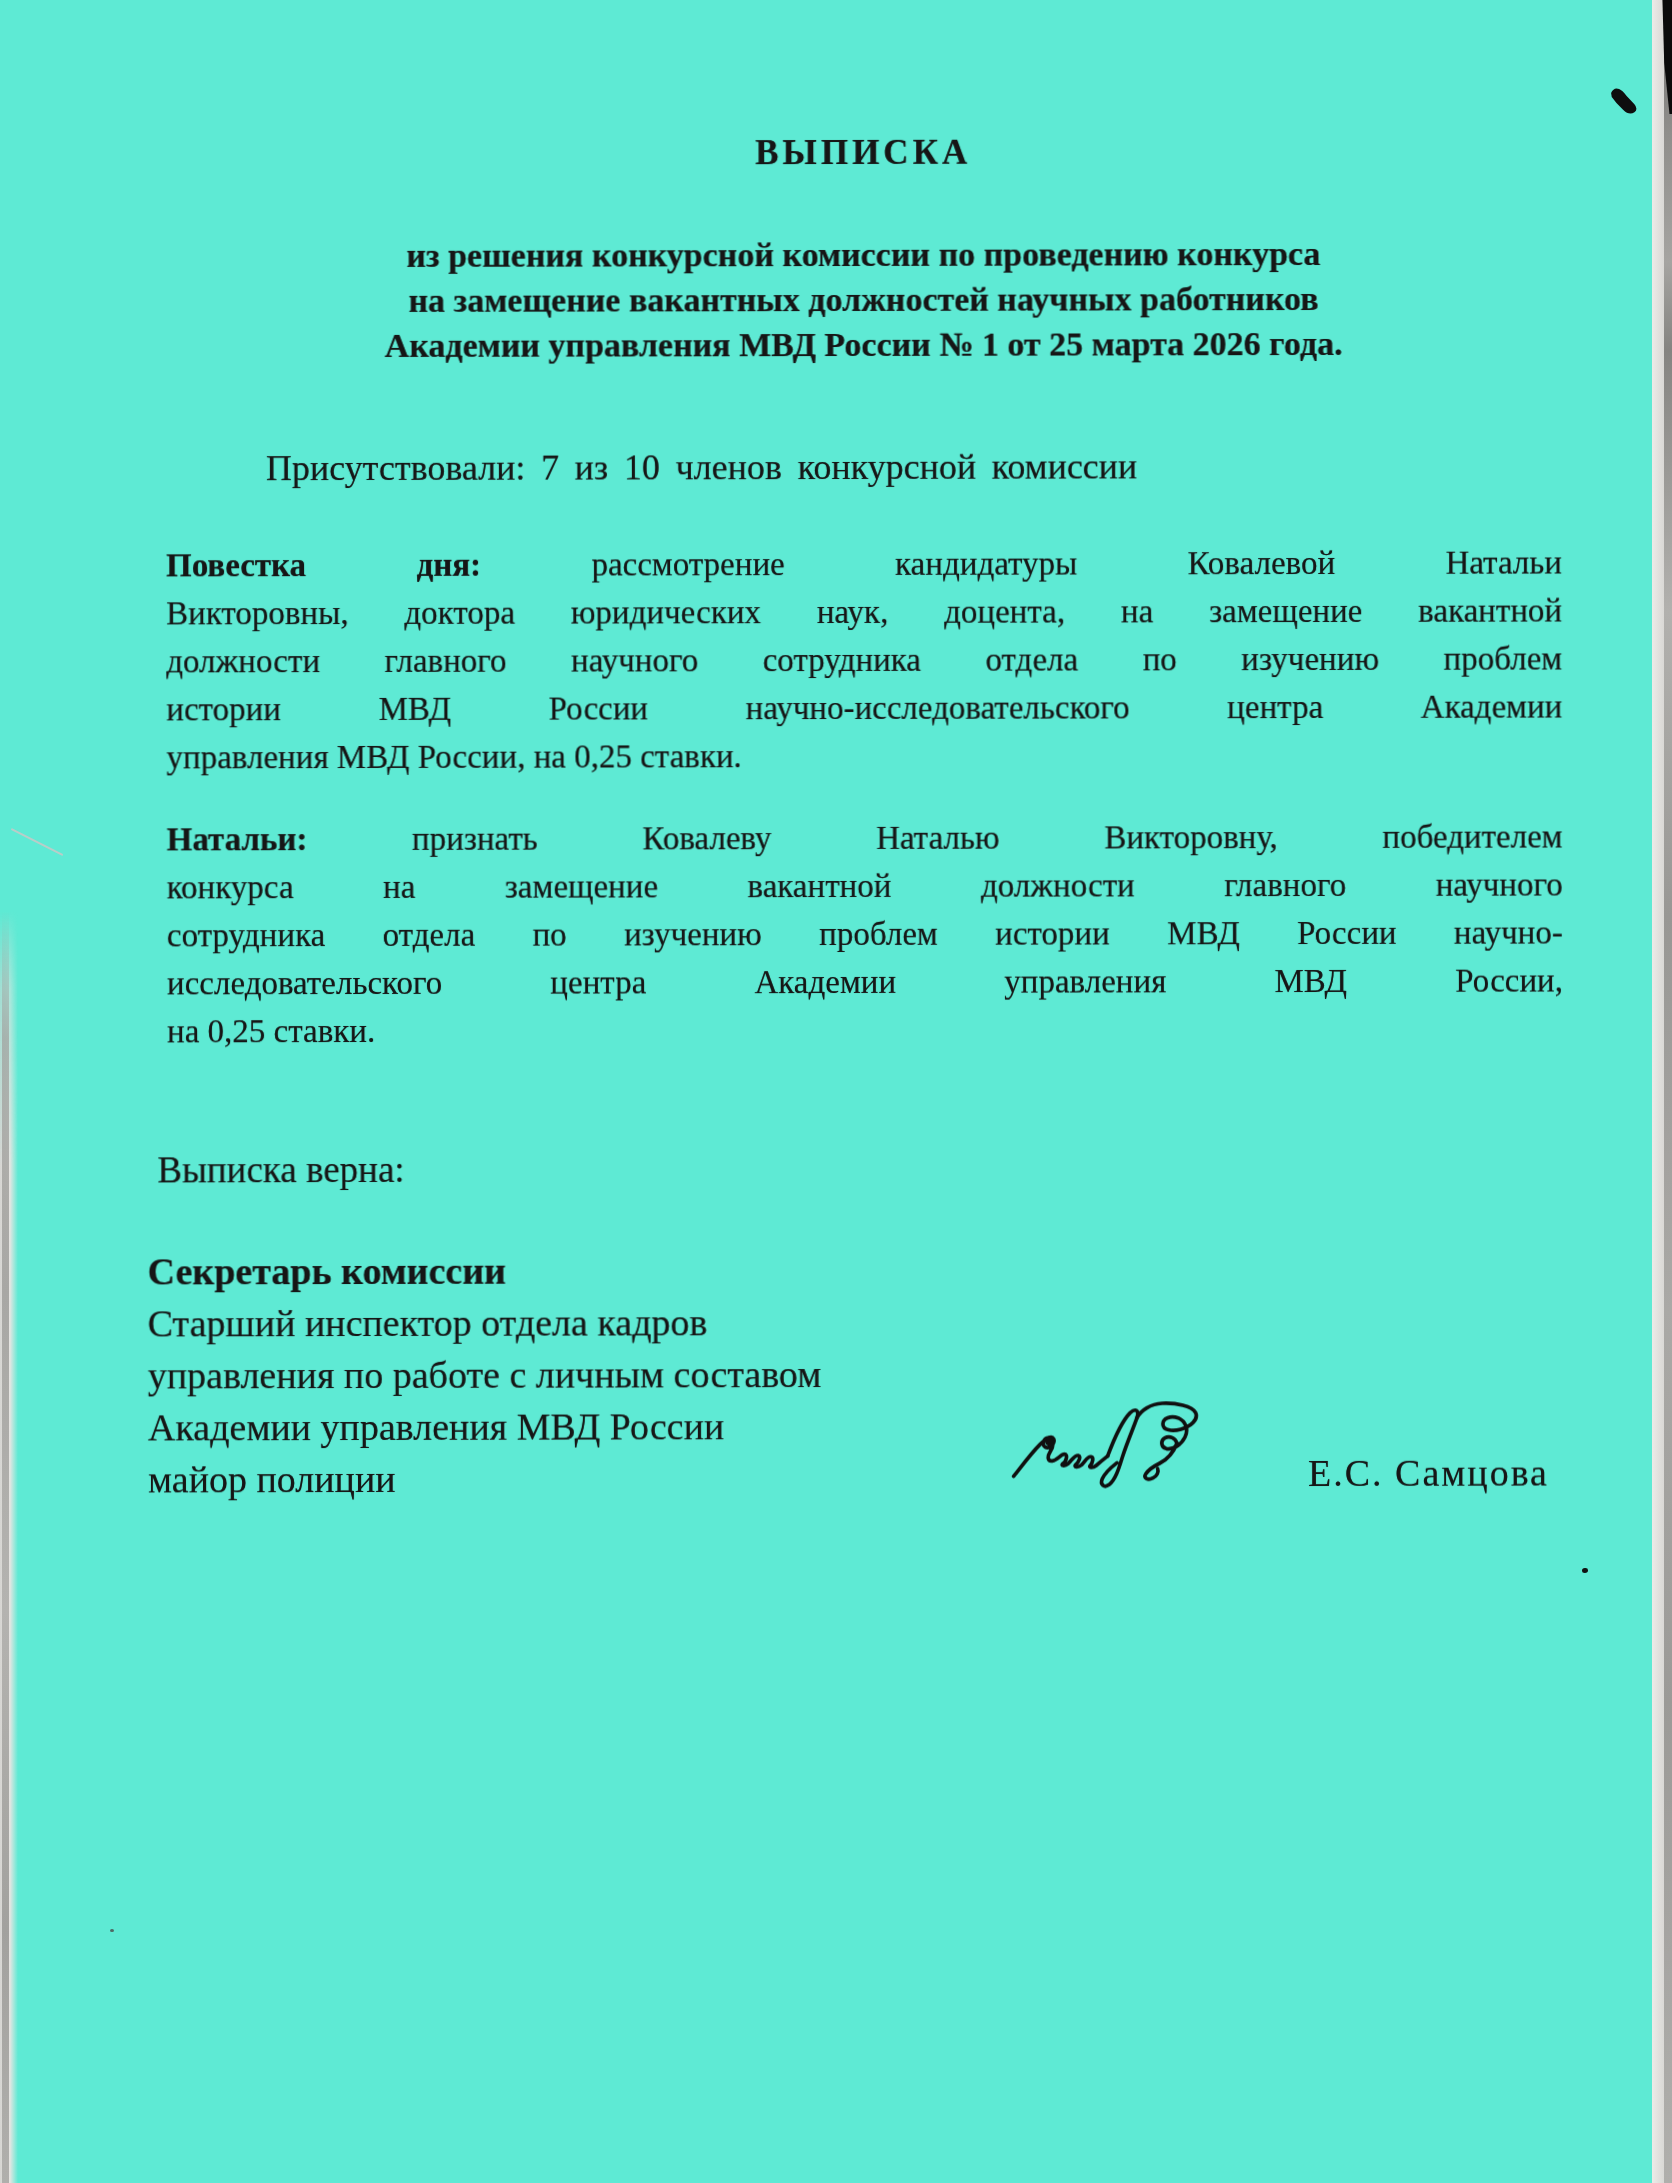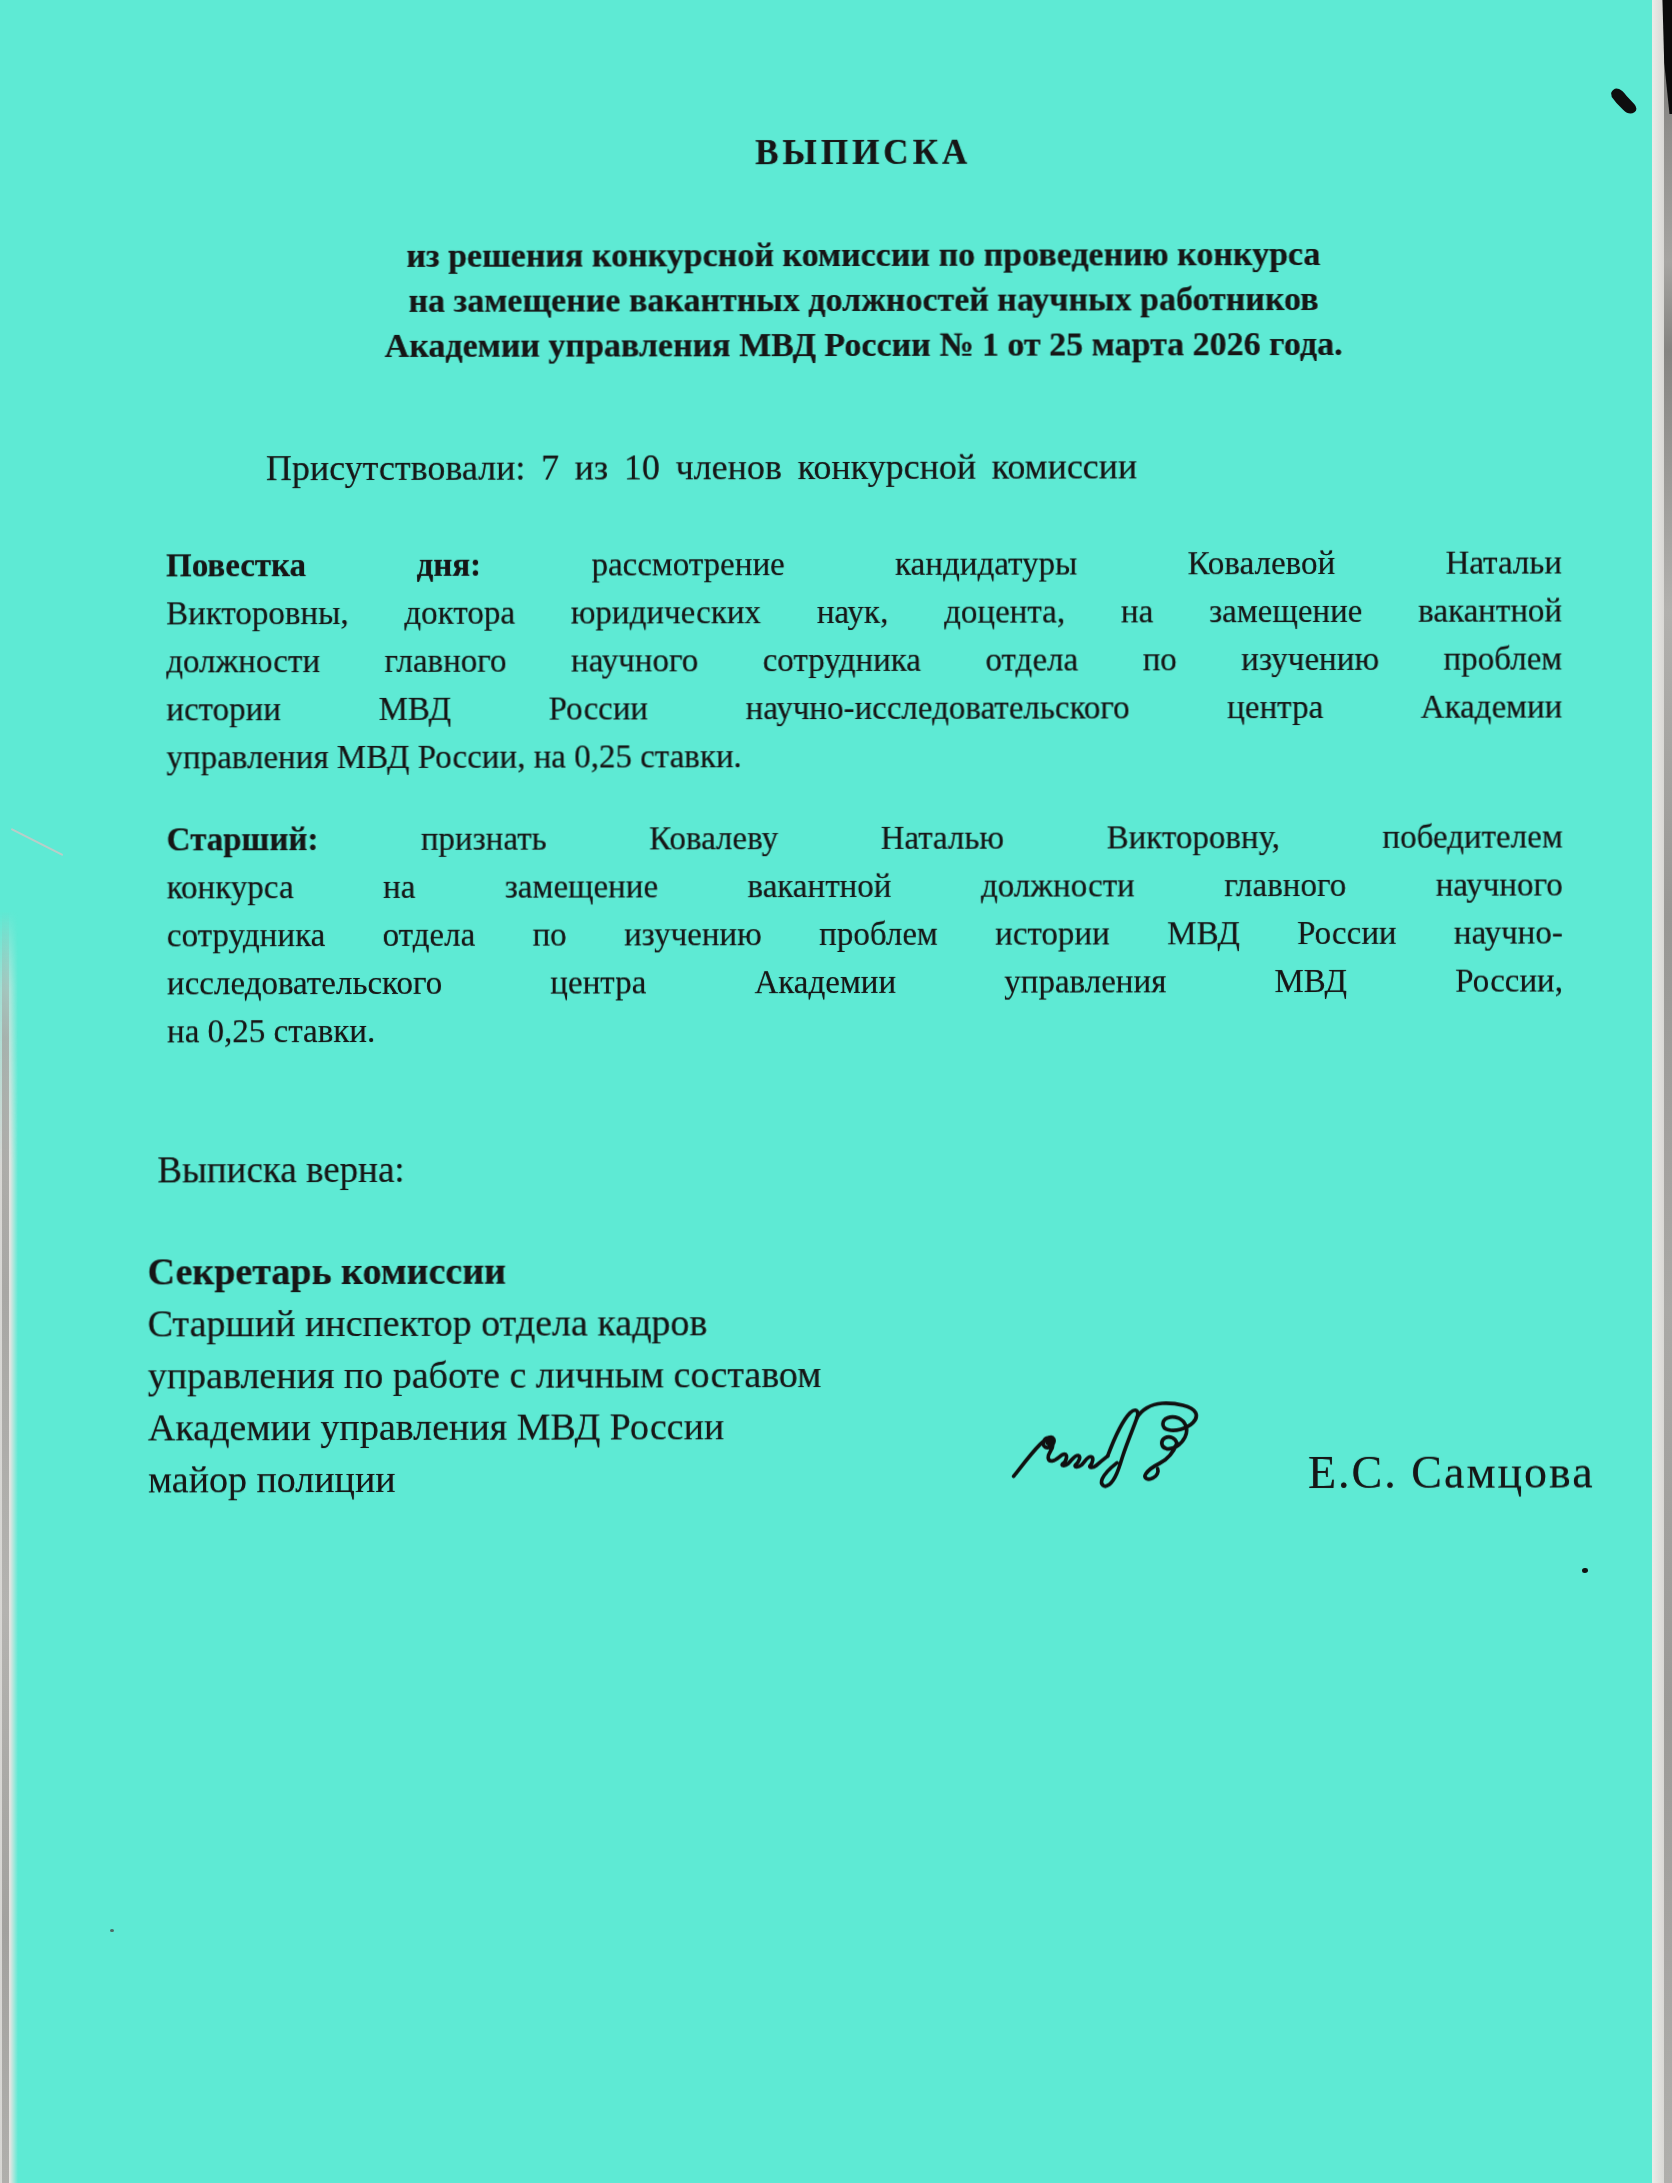--- a/index.html
+++ b/index.html
@@ -47,21 +47,21 @@
     position:absolute;left:157px;top:1148px;
     font-size:37px;line-height:42px;
   }
   .signatory{
     position:absolute;left:147px;top:1244px;
     font-size:38px;line-height:52px;
   }
   .signatory .role-bold{font-weight:700;}
   .sig-name{
     position:absolute;left:1307px;top:1453px;
-    font-size:46px;letter-spacing:2px;line-height:42px;
+    font-size:38px;letter-spacing:2px;line-height:42px;
   }
   .signature-svg{position:absolute;left:1008px;top:1402px;}
   
   .edge-right-band{
     position:absolute;left:1652px;top:0;width:21.4px;height:2183px;
     background:linear-gradient(90deg,#eceBe8 0%,#dddcd9 45%,#cfcecb 100%);
   }
   .edge-right-stripe{
     position:absolute;left:1664px;top:0;width:8.7px;height:2183px;
     background:linear-gradient(180deg,#6e6d6b 0%,#8f8e8b 6%,#a5a4a1 12%,#858481 16%,#b2b1ae 28%,#989794 42%,#aaa9a6 60%,#9b9a97 78%,#b0afac 100%);
@@ -128,21 +128,21 @@
 
     <div class="para para-agenda">
       <div class="jl"><span class="lead">Повестка дня:</span> <span>рассмотрение кандидатуры Ковалевой Натальи</span></div>
       <div class="jl">Викторовны, доктора юридических наук, доцента, на замещение вакантной</div>
       <div class="jl">должности главного научного сотрудника отдела по изучению проблем</div>
       <div class="jl">истории МВД России научно-исследовательского центра Академии</div>
       <div class="ll">управления МВД России, на 0,25 ставки.</div>
     </div>
 
     <div class="para para-decision">
-      <div class="jl"><span class="lead">Старший:</span> <span>признать Ковалеву Наталью Викторовну, победителем</span></div>
+      <div class="jl"><span class="lead">Натальи:</span> <span>признать Ковалеву Наталью Викторовну, победителем</span></div>
       <div class="jl">конкурса на замещение вакантной должности главного научного</div>
       <div class="jl">сотрудника отдела по изучению проблем истории МВД России научно-</div>
       <div class="jl">исследовательского центра Академии управления МВД России,</div>
       <div class="ll">на 0,25 ставки.</div>
     </div>
 
     <div class="certification">Выписка верна:</div>
 
     <div class="signatory">
       <div class="role-bold">Секретарь комиссии</div>

